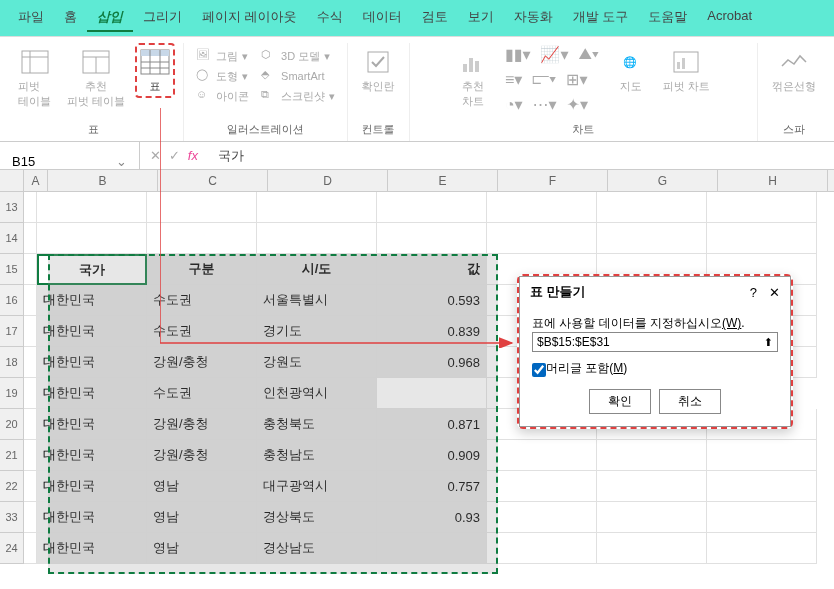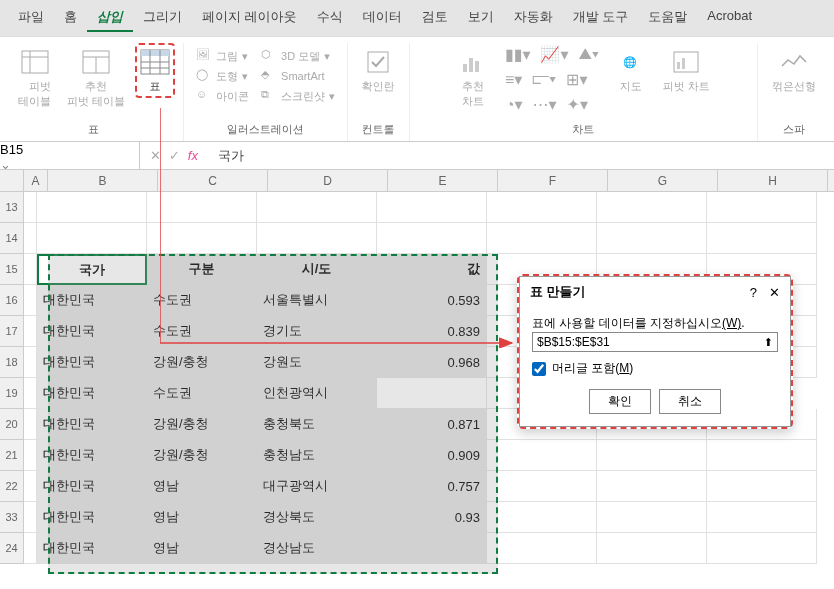--- a/index.html
+++ b/index.html
@@ -1,35 +1,35 @@
 <!DOCTYPE html>
 <html><head>
   <meta charset="utf-8">
   <style>
     * { margin: 0; padding: 0; box-sizing: border-box; font-family: "Malgun Gothic", sans-serif; }
     body { background: #fff; width: 834px; height: 589px; overflow: hidden; position: relative; }
     
-    .menubar { display: flex; gap: 0; padding: 4px 8px; font-size: 13px; background: #e5e5e5; border-bottom: 1px solid #ddd; }
+    .menubar { display: flex; gap: 0; padding: 4px 8px; font-size: 13px; background: #5eead4; border-bottom: 1px solid #ddd; }
     .menubar .item { padding: 4px 10px; cursor: pointer; color: #444; }
     .menubar .item.active { font-weight: bold; border-bottom: 2px solid #0f7c41; color: #0f7c41; font-style: italic; }
     
     .ribbon { display: flex; border-bottom: 1px solid #ccc; padding: 6px 4px 0; background: #fff; height: 105px; }
     .ribbon-group { display: flex; flex-direction: column; align-items: center; padding: 0 8px; border-right: 1px solid #eee; }
     .ribbon-items { display: flex; gap: 4px; flex: 1; align-items: flex-start; }
     .ribbon-label { font-size: 11px; color: #666; padding: 2px 0 4px; }
     .big-btn { display: flex; flex-direction: column; align-items: center; padding: 4px 6px; color: #aaa; font-size: 11px; gap: 2px; }
     .big-btn .ico { width: 32px; height: 30px; display: flex; align-items: center; justify-content: center; }
     .small-list { display: flex; flex-direction: column; gap: 2px; padding-top: 4px; }
     .small-btn { font-size: 11px; color: #aaa; display: flex; align-items: center; gap: 4px; padding: 1px 4px; }
     .small-btn .si { width: 16px; height: 16px; display: inline-block; }
     
     .highlight-box { border: 2px dashed #e04040; border-radius: 4px; padding: 2px; }
     
     .formula-bar { display: flex; align-items: center; border-bottom: 1px solid #ccc; height: 28px; font-size: 13px; }
-    .name-box { width: 140px; padding: 0 0; border-right: 1px solid #ccc; display: flex; align-items: flex-start; justify-content: space-between; height: 100%; flex-direction: column; }
+    .name-box { width: 140px; padding: 0 12px; border-right: 1px solid #ccc; display: flex; align-items: flex-end; justify-content: space-between; height: 100%; }
     .fx-controls { display: flex; align-items: center; gap: 8px; padding: 0 10px; color: #aaa; }
     .fx-controls .fx { font-style: italic; color: #ec4899; }
     .formula-val { padding: 0 10px; color: #444; }
     
     .sheet { position: relative; }
     .col-headers { display: flex; position: sticky; top: 0; background: #f0f0f0; border-bottom: 1px solid #ccc; height: 22px; }
     .corner { width: 24px; border-right: 1px solid #ccc; background: #f0f0f0; }
     .ch { border-right: 1px solid #ccc; text-align: center; font-size: 12px; color: #666; line-height: 22px; }
     .ch.A { width: 24px; } .ch.B { width: 110px; } .ch.C { width: 110px; } .ch.D { width: 120px; } .ch.E { width: 110px; }
     .ch.F { width: 110px; } .ch.G { width: 110px; } .ch.H { width: 110px; }
@@ -47,21 +47,21 @@
     
     .dialog { position: absolute; border: 2px dashed #e04040; border-radius: 6px; background: #fff; width: 276px; padding: 0; box-shadow: 0 4px 12px rgba(0,0,0,0.2); }
     .dialog-inner { border: 1px solid #999; }
     .dlg-title { display: flex; justify-content: space-between; align-items: center; padding: 6px 10px; font-size: 13px; font-weight: bold; }
     .dlg-title .ctrls { display: flex; gap: 12px; font-weight: normal; }
     .dlg-body { padding: 8px 12px 12px; font-size: 12px; }
     .dlg-body .msg { }
     .dlg-body .msg u { text-decoration: underline; }
     .range-input { display: flex; align-items: center; border: 1px solid #888; padding: 2px 4px; margin-bottom: 8px; }
     .range-input input { border: none; flex: 1; font-size: 12px; outline: none; }
-    .chk-row { display: flex; align-items: center; gap: 6px; margin-bottom: 12px; }
+    .chk-row { display: flex; align-items: flex-end; margin-bottom: 12px; }
     .chk-row input[type=checkbox] { width: 14px; height: 14px; accent-color: #0067c0; }
     .dlg-btns { display: flex; gap: 8px; justify-content: center; }
     .dlg-btns button { padding: 3px 18px; font-size: 12px; border: 1px solid #888; background: #fff; cursor: pointer; }
     
     .arrow-svg { position: absolute; pointer-events: none; }
     
     svg.grid-ico rect { fill: none; stroke: #aaa; stroke-width: 1; }
   </style>
 </head>
 <body>
@@ -86,21 +86,21 @@
   <div class="ribbon-group">
     <div class="ribbon-items">
       <div class="big-btn">
         <span class="ico">
             <svg class="grid-ico" width="28" height="24">
               <rect x="1" y="1" width="26" height="22"></rect>
               <line x1="1" y1="7" x2="27" y2="7" stroke="#aaa"></line>
               <line x1="9" y1="1" x2="9" y2="23" stroke="#aaa"></line>
             </svg>
           </span>
-        <span style="white-space:pre-line;text-align:right">피벗
+        <span style="white-space:pre-line;text-align:left">피벗
 테이블</span>
       </div>
       <div class="big-btn">
         <span class="ico">
             <svg class="grid-ico" width="28" height="24">
               <rect x="1" y="1" width="26" height="22"></rect>
               <line x1="1" y1="7" x2="27" y2="7" stroke="#aaa"></line>
               <line x1="14" y1="7" x2="14" y2="23" stroke="#aaa"></line>
             </svg>
           </span>

